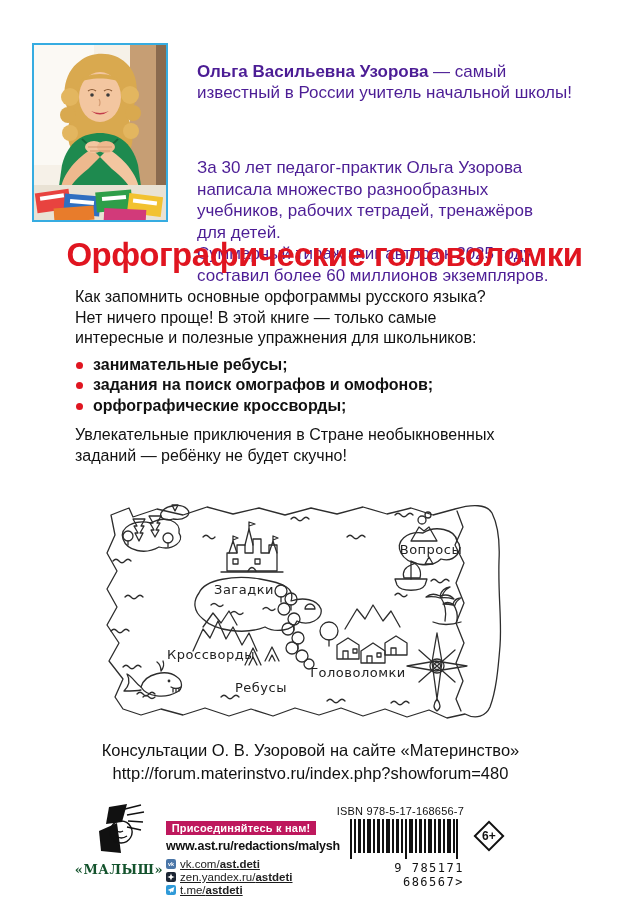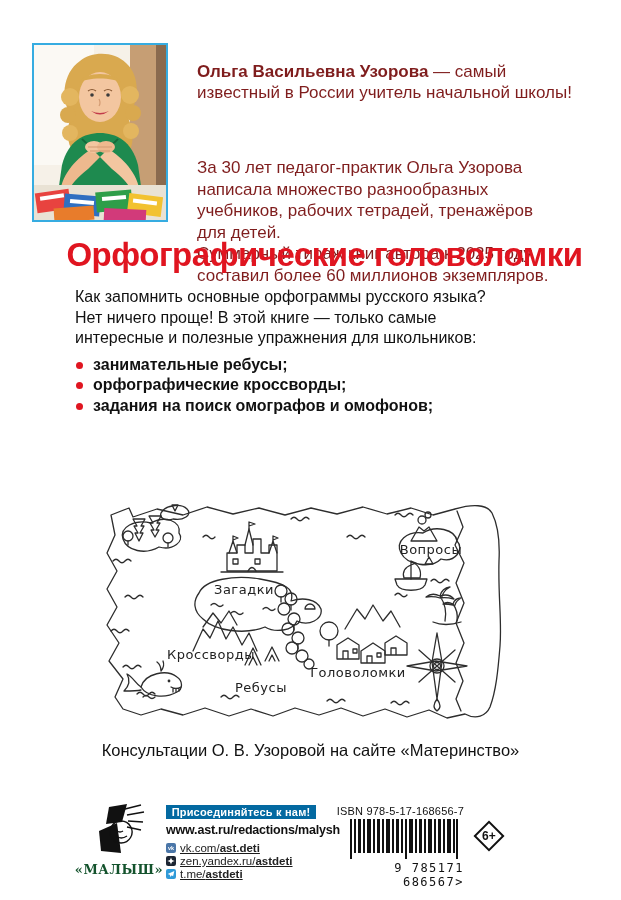--- a/index.html
+++ b/index.html
@@ -6,21 +6,21 @@
   html,body { width:621px; height:900px; background:#ffffff; }
   body { font-family:"Liberation Sans", sans-serif; color:#1a1a1a; position:relative; overflow:hidden; }
   .abs { position:absolute; }
   .preline { white-space:pre-line; }
 
   
   .photo { left:32px; top:43px; width:136px; height:179px; border:2px solid #36ace1; overflow:hidden; background:#f7f3ec; }
   .photo svg { display:block; }
 
   
-  .intro { left:197px; top:39px; width:404px; font-size:17px; line-height:21.5px; color:#7f1d1d; }
+  .intro { left:197px; top:39px; width:404px; font-size:17px; line-height:21.5px; color:#4c1d95; }
   .intro .p2 { margin-top:32px; }
   .bold { font-weight:bold; }
 
   
   .title { left:14px; top:236px; width:621px; text-align:center; font-size:33px; font-weight:bold; letter-spacing:-0.5px; }
 
   
   .desc { left:75px; top:287px; width:505px; font-size:16px; line-height:20.5px; color:#111; }
   .desc .bullets { list-style:none; margin-top:6px;font-weight:bold; }
   .desc .bullets li { position:relative; padding-left:18px; }
@@ -32,21 +32,21 @@
   .map svg text { font-family:"DejaVu Sans", sans-serif; font-size:13px; fill:#222; letter-spacing:0.5px; }
 
   
   .consult { left:0; top:739px; width:621px; text-align:center; font-size:16.5px; line-height:23px; color:#111; }
 
   
   .logo { left:74px; top:801px; width:90px; text-align:center; }
   .logo-text { display:block; margin-top:1px; font-family:"DejaVu Serif", serif; font-weight:bold; font-size:13px; letter-spacing:0.5px; color:#14532d; }
 
   .join { left:166px; top:805px; width:150px; }
-  .join-bar { background:#0369a1; color:#fff; font-weight:bold; font-size:11px; text-align:center; height:14px; line-height:14px; letter-spacing:0.2px; }
+  .join-bar { background:#be185d; color:#fff; font-weight:bold; font-size:11px; text-align:center; height:14px; line-height:14px; letter-spacing:0.2px;margin-top:16px; }
   .join-url { margin-top:4px; font-weight:bold; font-size:12.5px; letter-spacing:-0.2px; color:#111; }
   .socials { margin-top:6px;text-decoration:underline; }
   .social-row { display:flex; align-items:center; height:10px; margin-bottom:3px; font-size:11.5px; color:#222; }
   .social-row svg { width:10px; height:10px; margin-right:4px; flex:none; }
 
   .barcode { left:336px; top:805px; width:128px; text-align:right; }
   .isbn { font-size:11px; color:#111; letter-spacing:0.2px; }
   .bars { margin-top:2px; }
   .bar-digits { margin-top:-2px; font-family:"DejaVu Sans Mono", monospace; font-size:12px; letter-spacing:1.5px; color:#111; }
 
@@ -118,23 +118,25 @@
 </div>
 
 <h1 class="abs title" style="color:#e01520;">Орфографические головоломки</h1>
 
 <div class="abs desc">
   <div class="lead preline">Как запомнить основные орфограммы русского языка?
 Нет ничего проще! В этой книге — только самые
 интересные и полезные упражнения для школьников:</div>
   <ul class="bullets">
     <li><span class="dot" style="background:#e01520;"></span><span>занимательные ребусы;</span></li>
+    <li><span class="dot" style="background:#e01520;"></span><span>задания на поиск омографов и омофонов;</span></li>
     <li><span class="dot" style="background:#e01520;"></span><span>орфографические кроссворды;</span></li>
-    <li><span class="dot" style="background:#e01520;"></span><span>задания на поиск омографов и омофонов;</span></li>
   </ul>
+  <div class="outro preline">Увлекательные приключения в Стране необыкновенных
+заданий — ребёнку не будет скучно!</div>
 </div>
 
 <div class="abs map">
   <svg width="420" height="226" viewBox="0 0 420 226" fill="none" stroke="#2d2d2d" stroke-width="1.3" stroke-linejoin="round" stroke-linecap="round">
 
     <path d="M16,14 L34,7 L38,16 L62,8 L88,14 L112,6 L138,13 L164,7 L190,14 L216,7 L242,13 L268,6 L292,13 L316,7 L338,14 L360,8
              C377,3 392,3 397,12 C402,22 405,40 404,60 C403,95 407,120 405,145 C403,170 401,190 395,206 C391,215 381,219 370,213
              L352,217 L334,209 L312,216 L290,208 L268,215 L246,207 L224,214 L200,207 L178,215 L156,208 L134,215 L110,207 L88,214 L66,208 L46,214 L28,208
              L20,196 L28,178 L14,160 L24,142 L12,124 L22,106 L12,88 L22,70 L12,52 L20,34 Z"></path>
 
@@ -248,20 +250,21 @@
       <circle cx="74" cy="180" r="1.4" fill="#2d2d2d" stroke="none"></circle>
       <path d="M76,186 q5,3 10,0 M78,188 v3 M81,188 v3 M84,187 v3"></path>
       <path d="M66,170 q0,-6 -4,-9 M66,170 q4,-5 2,-10"></path>
       <path d="m48,196 q3,-3 6,0 t6,0"></path>
     </g>
   </svg>
 </div>
 
 <div class="abs consult">
   <div>Консультации О. В. Узоровой на сайте «Материнство»</div>
+  <div>http://forum.materinstvo.ru/index.php?showforum=480</div>
 </div>
 
 <div class="abs logo">
   <svg width="56" height="56" viewBox="0 0 56 56">
     <path d="M8,30 L26,22 L30,52 L10,50 Z" fill="#111"></path>
     <path d="M18,6 L36,3 L31,21 L15,23 Z" fill="#111"></path>
     <path d="M30,20 a11,11 0 1 0 0.1,0" fill="none" stroke="#111" stroke-width="1.4"></path>
     <path d="M34,8 L50,4 M36,14 L53,11 M37,20 L52,21 M36,26 L50,29" stroke="#111" stroke-width="1.4"></path>
     <path d="M26,30 q3,2 6,0 M25,35 q5,4 11,0" stroke="#111" stroke-width="1.3" fill="none"></path>
   </svg>

